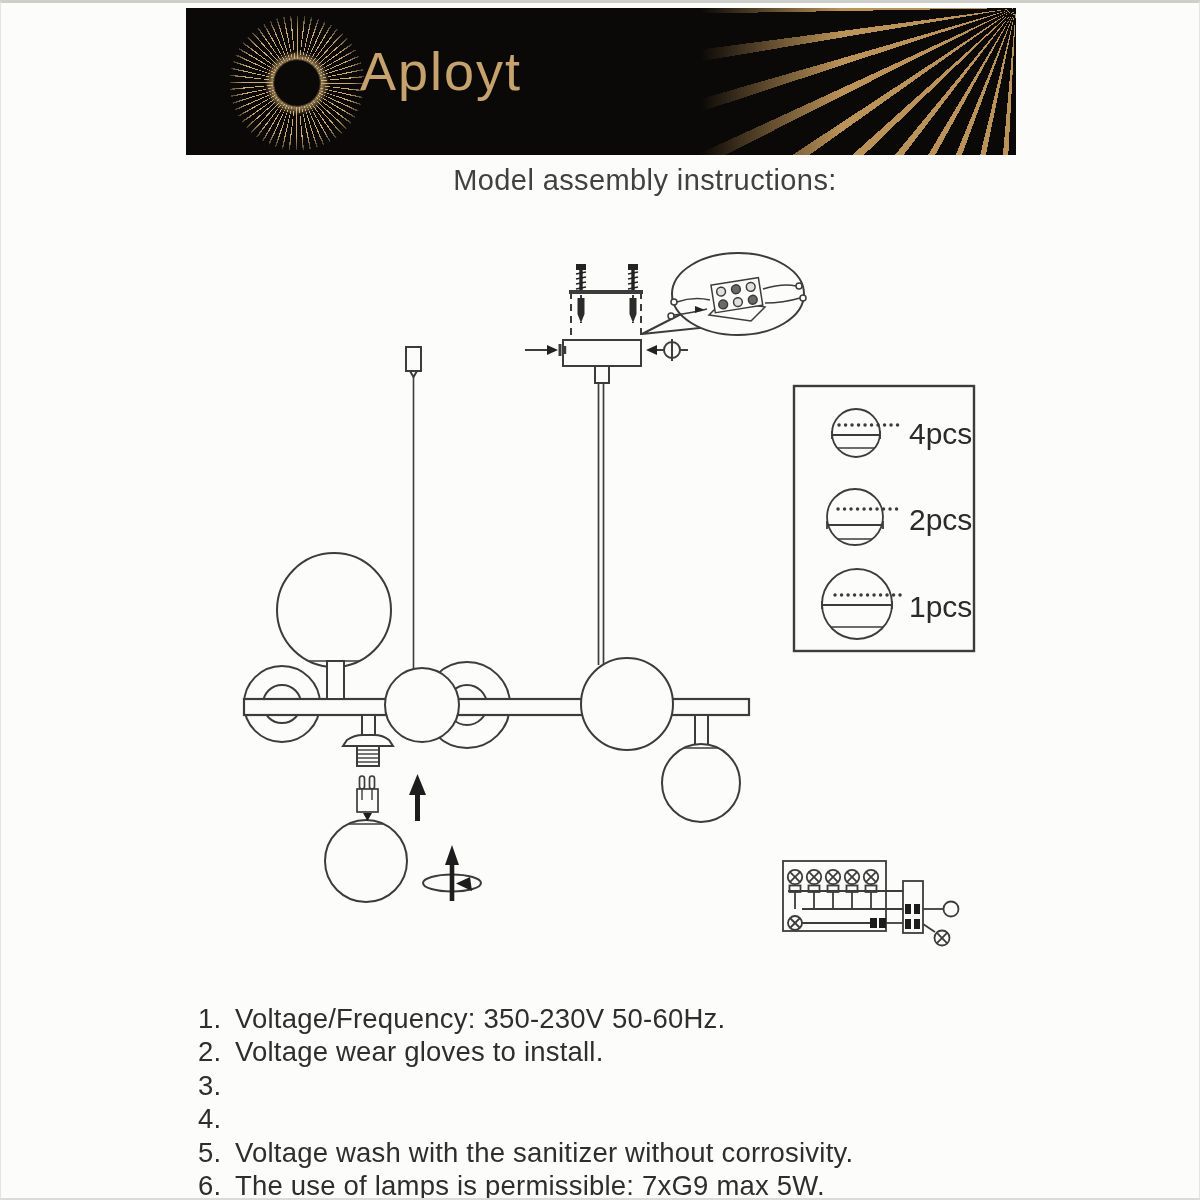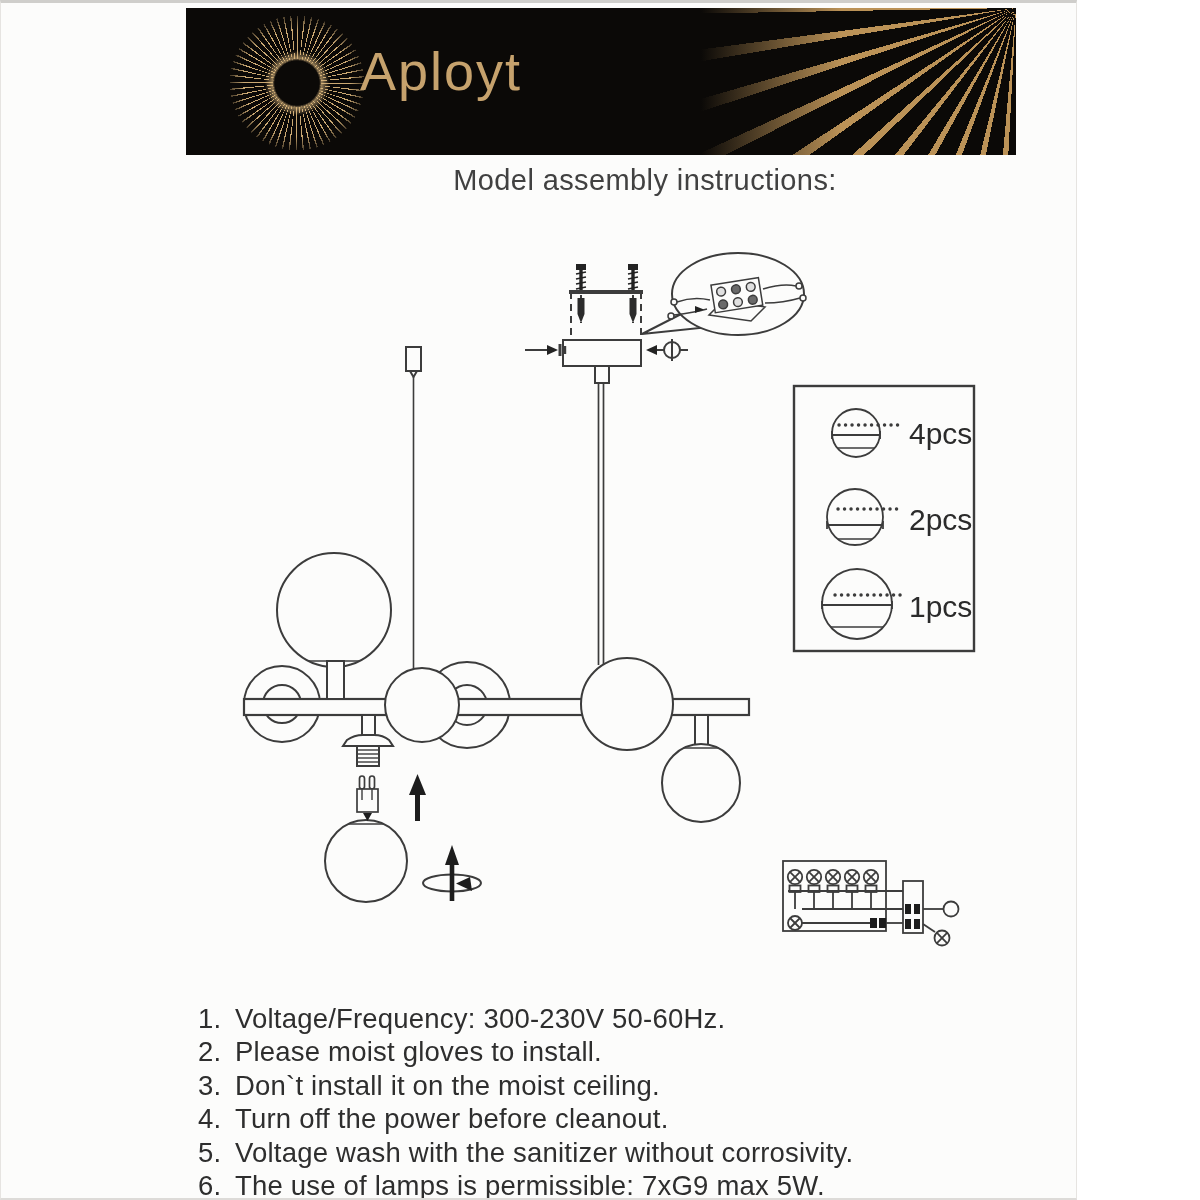--- a/index.html
+++ b/index.html
@@ -1,17 +1,17 @@
 <!DOCTYPE html>
 <html><head>
 <meta charset="utf-8">
 <style>
   html,body{margin:0;padding:0;}
   .page{
-    position:relative;width:1077px;height:1200px;background:#fcfcfb;overflow:hidden;
+    position:relative;width:1200px;height:1200px;background:#fcfcfb;overflow:hidden;
     box-sizing:border-box;border-top:3px solid #cfcecb;border-left:1px solid #e6e4e1;
     border-right:1px solid #e6e4e1;border-bottom:2px solid #dddbd8;
     font-family:"Liberation Sans", sans-serif;
   }
   
   .banner{position:absolute;left:185px;top:5px;width:830px;height:147px;background:#0b0907;overflow:hidden;}
   .sunburst{
     position:absolute;left:44px;top:8px;width:134px;height:134px;border-radius:50%;
     background:radial-gradient(circle,#0b0907 36%,#b98d54 40%,#6b5433 52%,#0b0907 68%);
     background:repeating-conic-gradient(rgba(214,178,121,.95) 0 1.2deg, rgba(11,9,7,0) 1.2deg 6deg);
@@ -312,33 +312,31 @@
             <line x1="935.7" y1="940.3" x2="946.3" y2="929.7"></line>
         </g>
       </g>
 
     </g>
   </svg>
 
   <div class="instructions">
     <div class="instr-row">
       <span class="instr-num">1.</span>
-      <span class="instr-text">Voltage/Frequency: 300-230V 50-60Hz.</span>
+      <span class="instr-text">Voltage/Frequency: 350-230V 50-60Hz.</span>
     </div>
     <div class="instr-row">
       <span class="instr-num">2.</span>
-      <span class="instr-text">Please moist gloves to install.</span>
+      <span class="instr-text">Voltage wear gloves to install.</span>
     </div>
     <div class="instr-row">
       <span class="instr-num">3.</span>
-      <span class="instr-text">Don`t install it on the moist ceiling.</span>
     </div>
     <div class="instr-row">
       <span class="instr-num">4.</span>
-      <span class="instr-text">Turn off the power before cleanout.</span>
     </div>
     <div class="instr-row">
       <span class="instr-num">5.</span>
       <span class="instr-text">Voltage wash with the sanitizer without corrosivity.</span>
     </div>
     <div class="instr-row">
       <span class="instr-num">6.</span>
       <span class="instr-text">The use of lamps is permissible: 7xG9 max 5W.</span>
     </div>
   </div>

